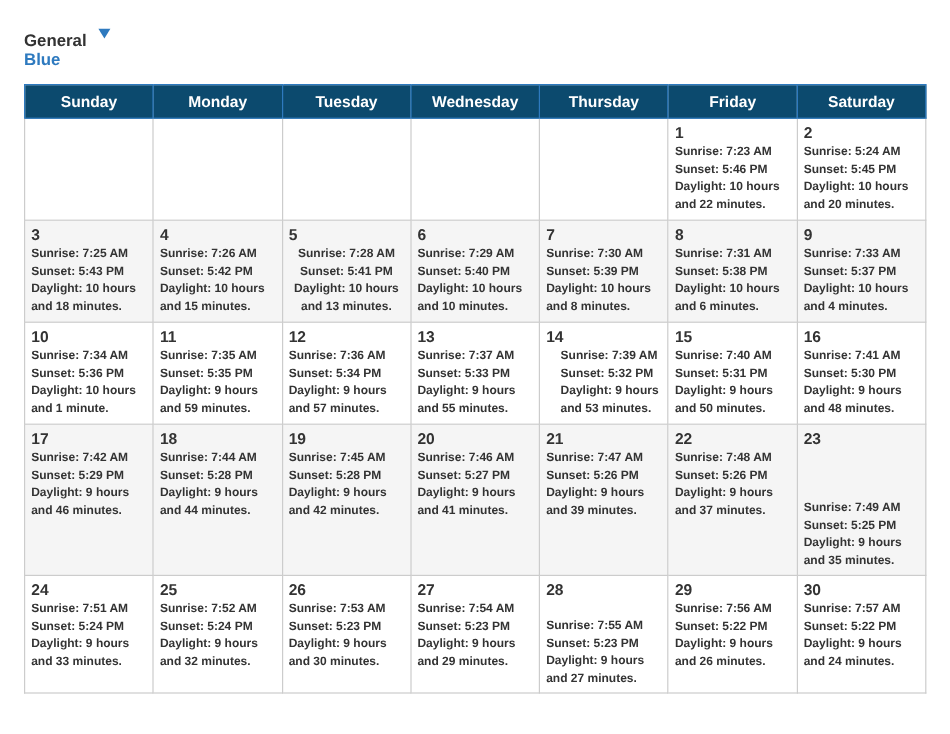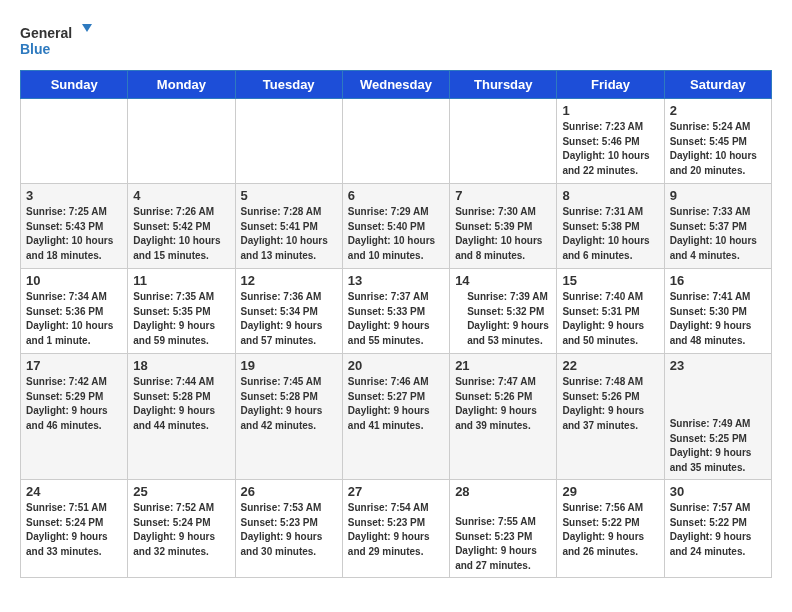--- a/index.html
+++ b/index.html
@@ -32,21 +32,21 @@
     .location-subtitle {
       font-size: 16px;
       color: #444;
     }
     .calendar-table {
       width: 100%;
       border-collapse: collapse;
       table-layout: fixed;
     }
     .calendar-table th {
-      background-color: #1d4ed8;
+      background-color: #0c4a6e;
       color: #fff;
       text-align: center;
       padding: 6px 4px;
       font-size: 13px;
       font-weight: bold;
       border: 1px solid #2e7abf;
     }
     .calendar-table td {
       border: 1px solid #ccc;
       vertical-align: top;
@@ -132,21 +132,21 @@
 Daylight: 10 hours and 18 minutes.</div>
         </td>
         <td>
           <span class="day-number">4</span>
           <div class="day-info" style="white-space: pre-line;">Sunrise: 7:26 AM
 Sunset: 5:42 PM
 Daylight: 10 hours and 15 minutes.</div>
         </td>
         <td>
           <span class="day-number">5</span>
-          <div class="day-info" style="white-space: pre-line;">Sunrise: 7:28 AM
+          <div class="day-info" style="white-space: pre-line; text-align: center;">Sunrise: 7:28 AM
 Sunset: 5:41 PM
 Daylight: 10 hours and 13 minutes.</div>
         </td>
         <td>
           <span class="day-number">6</span>
           <div class="day-info" style="white-space: pre-line;">Sunrise: 7:29 AM
 Sunset: 5:40 PM
 Daylight: 10 hours and 10 minutes.</div>
         </td>
         <td>

